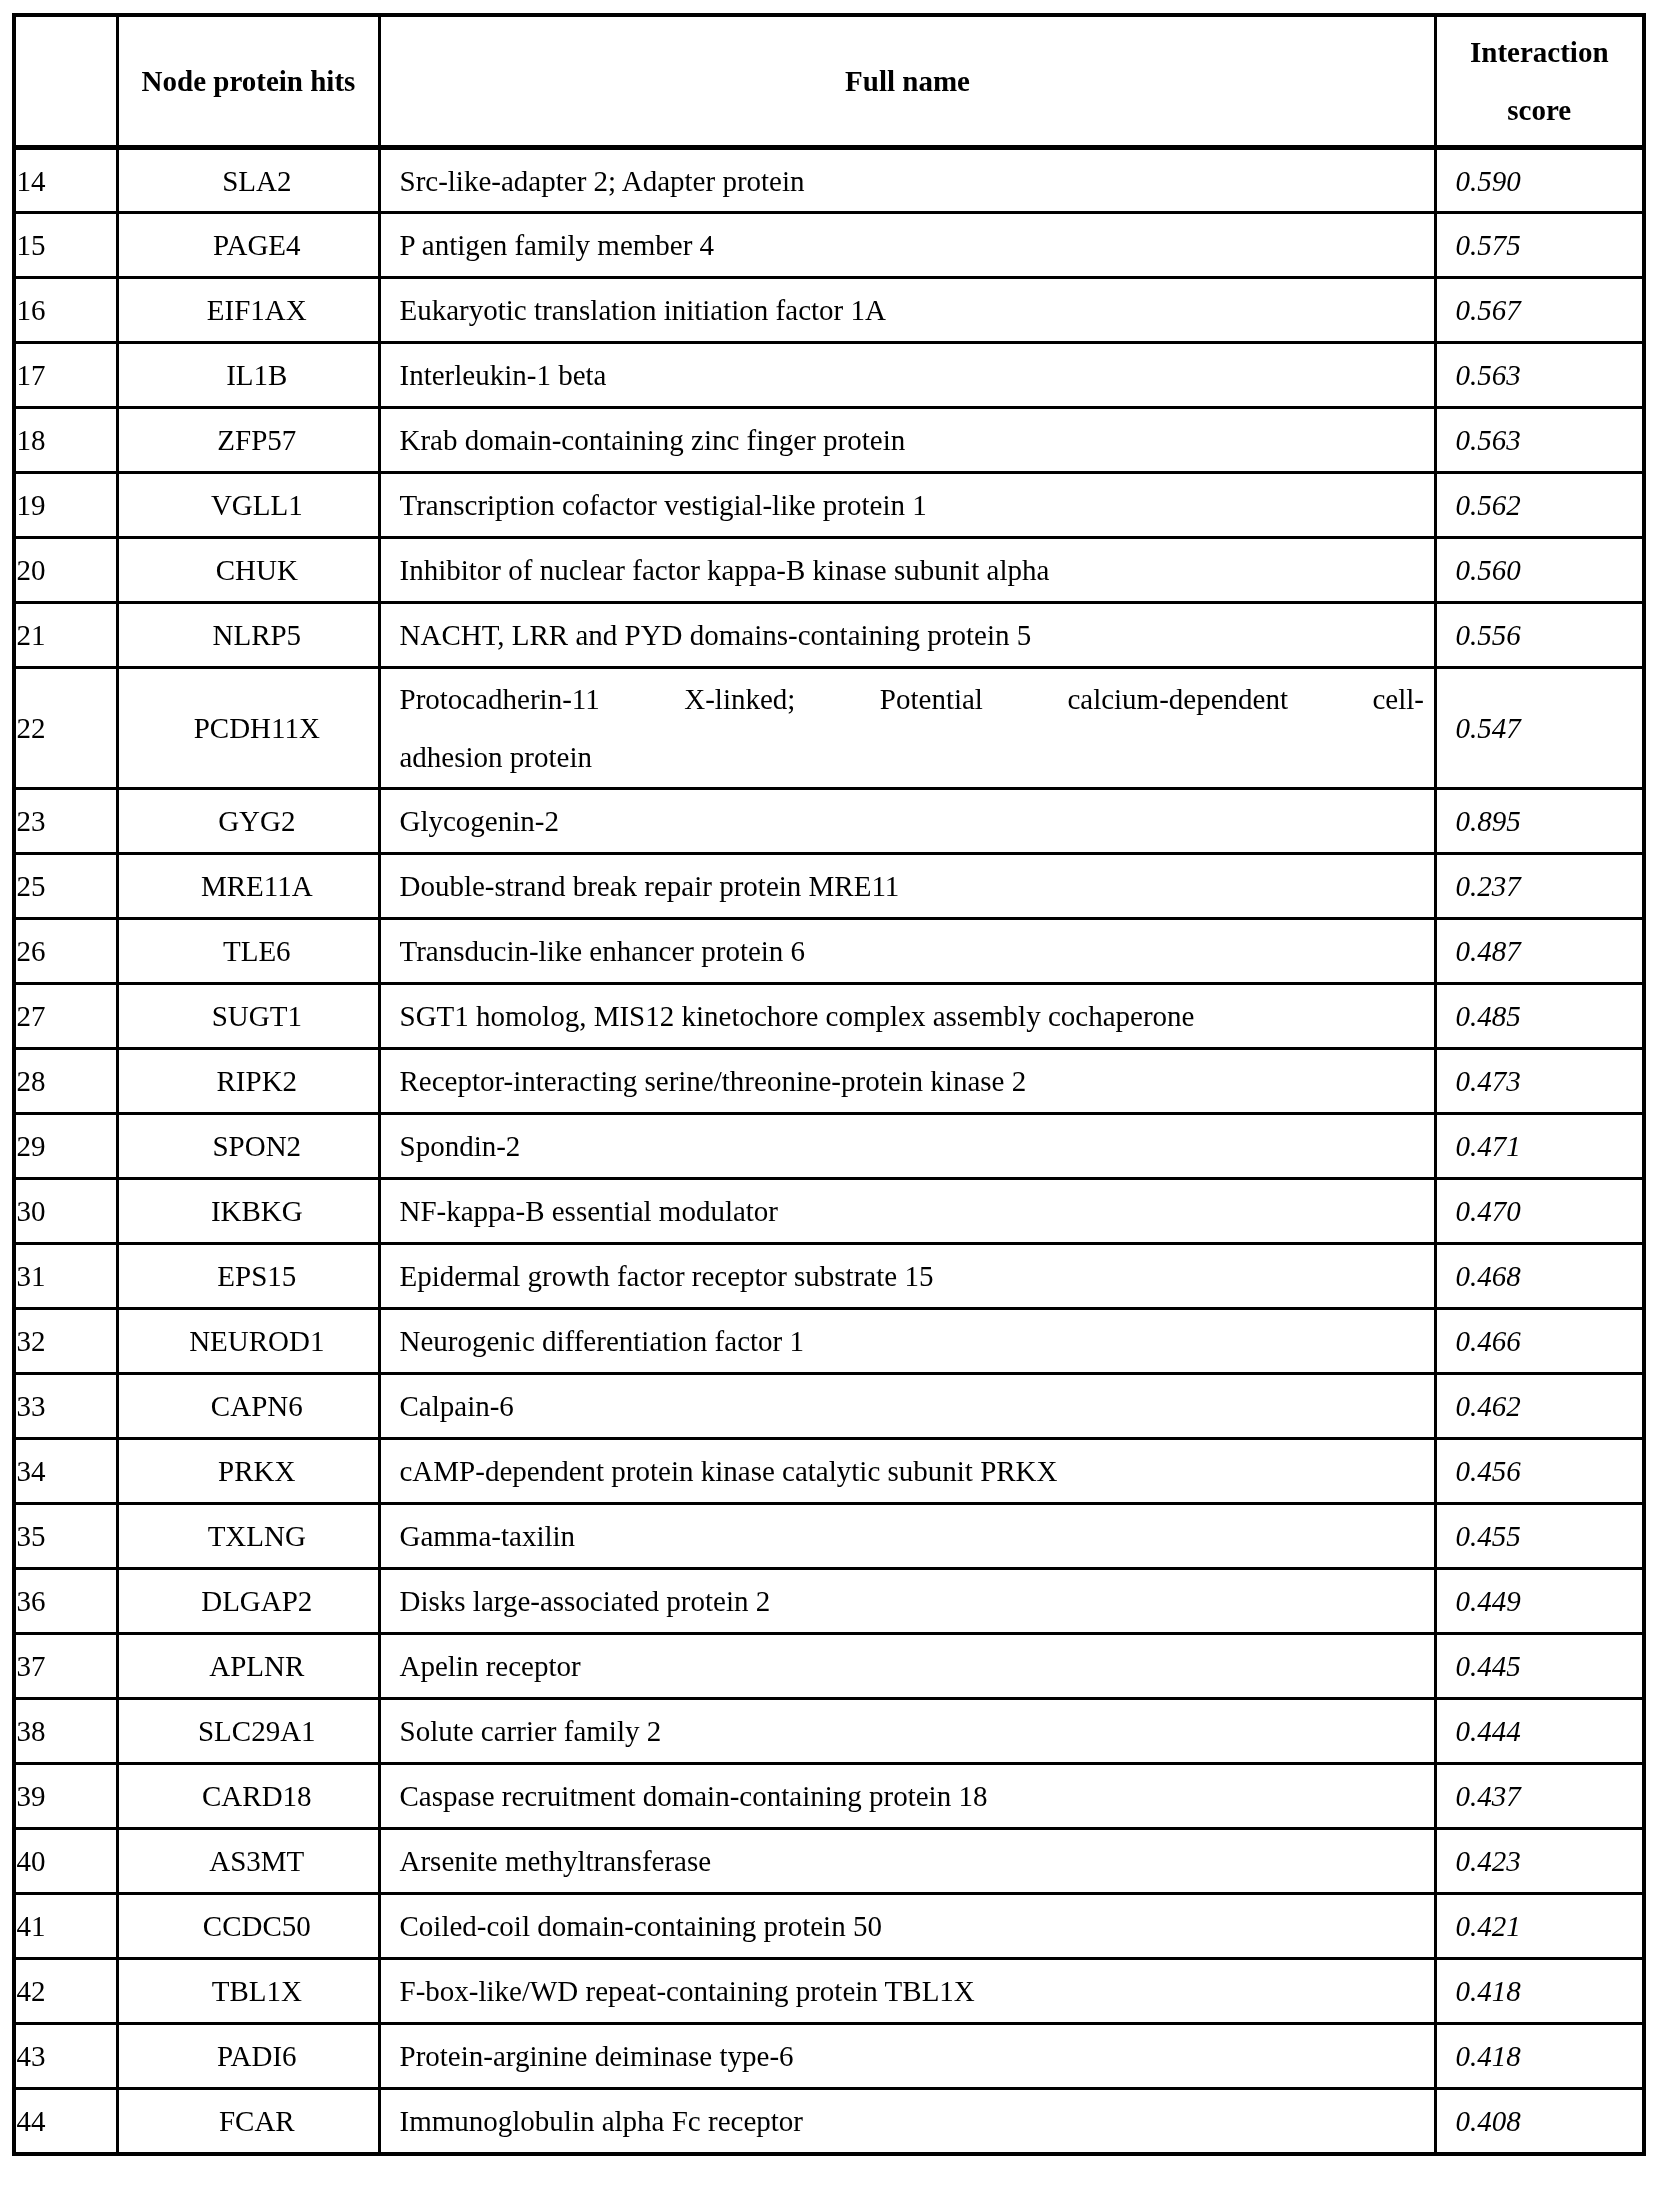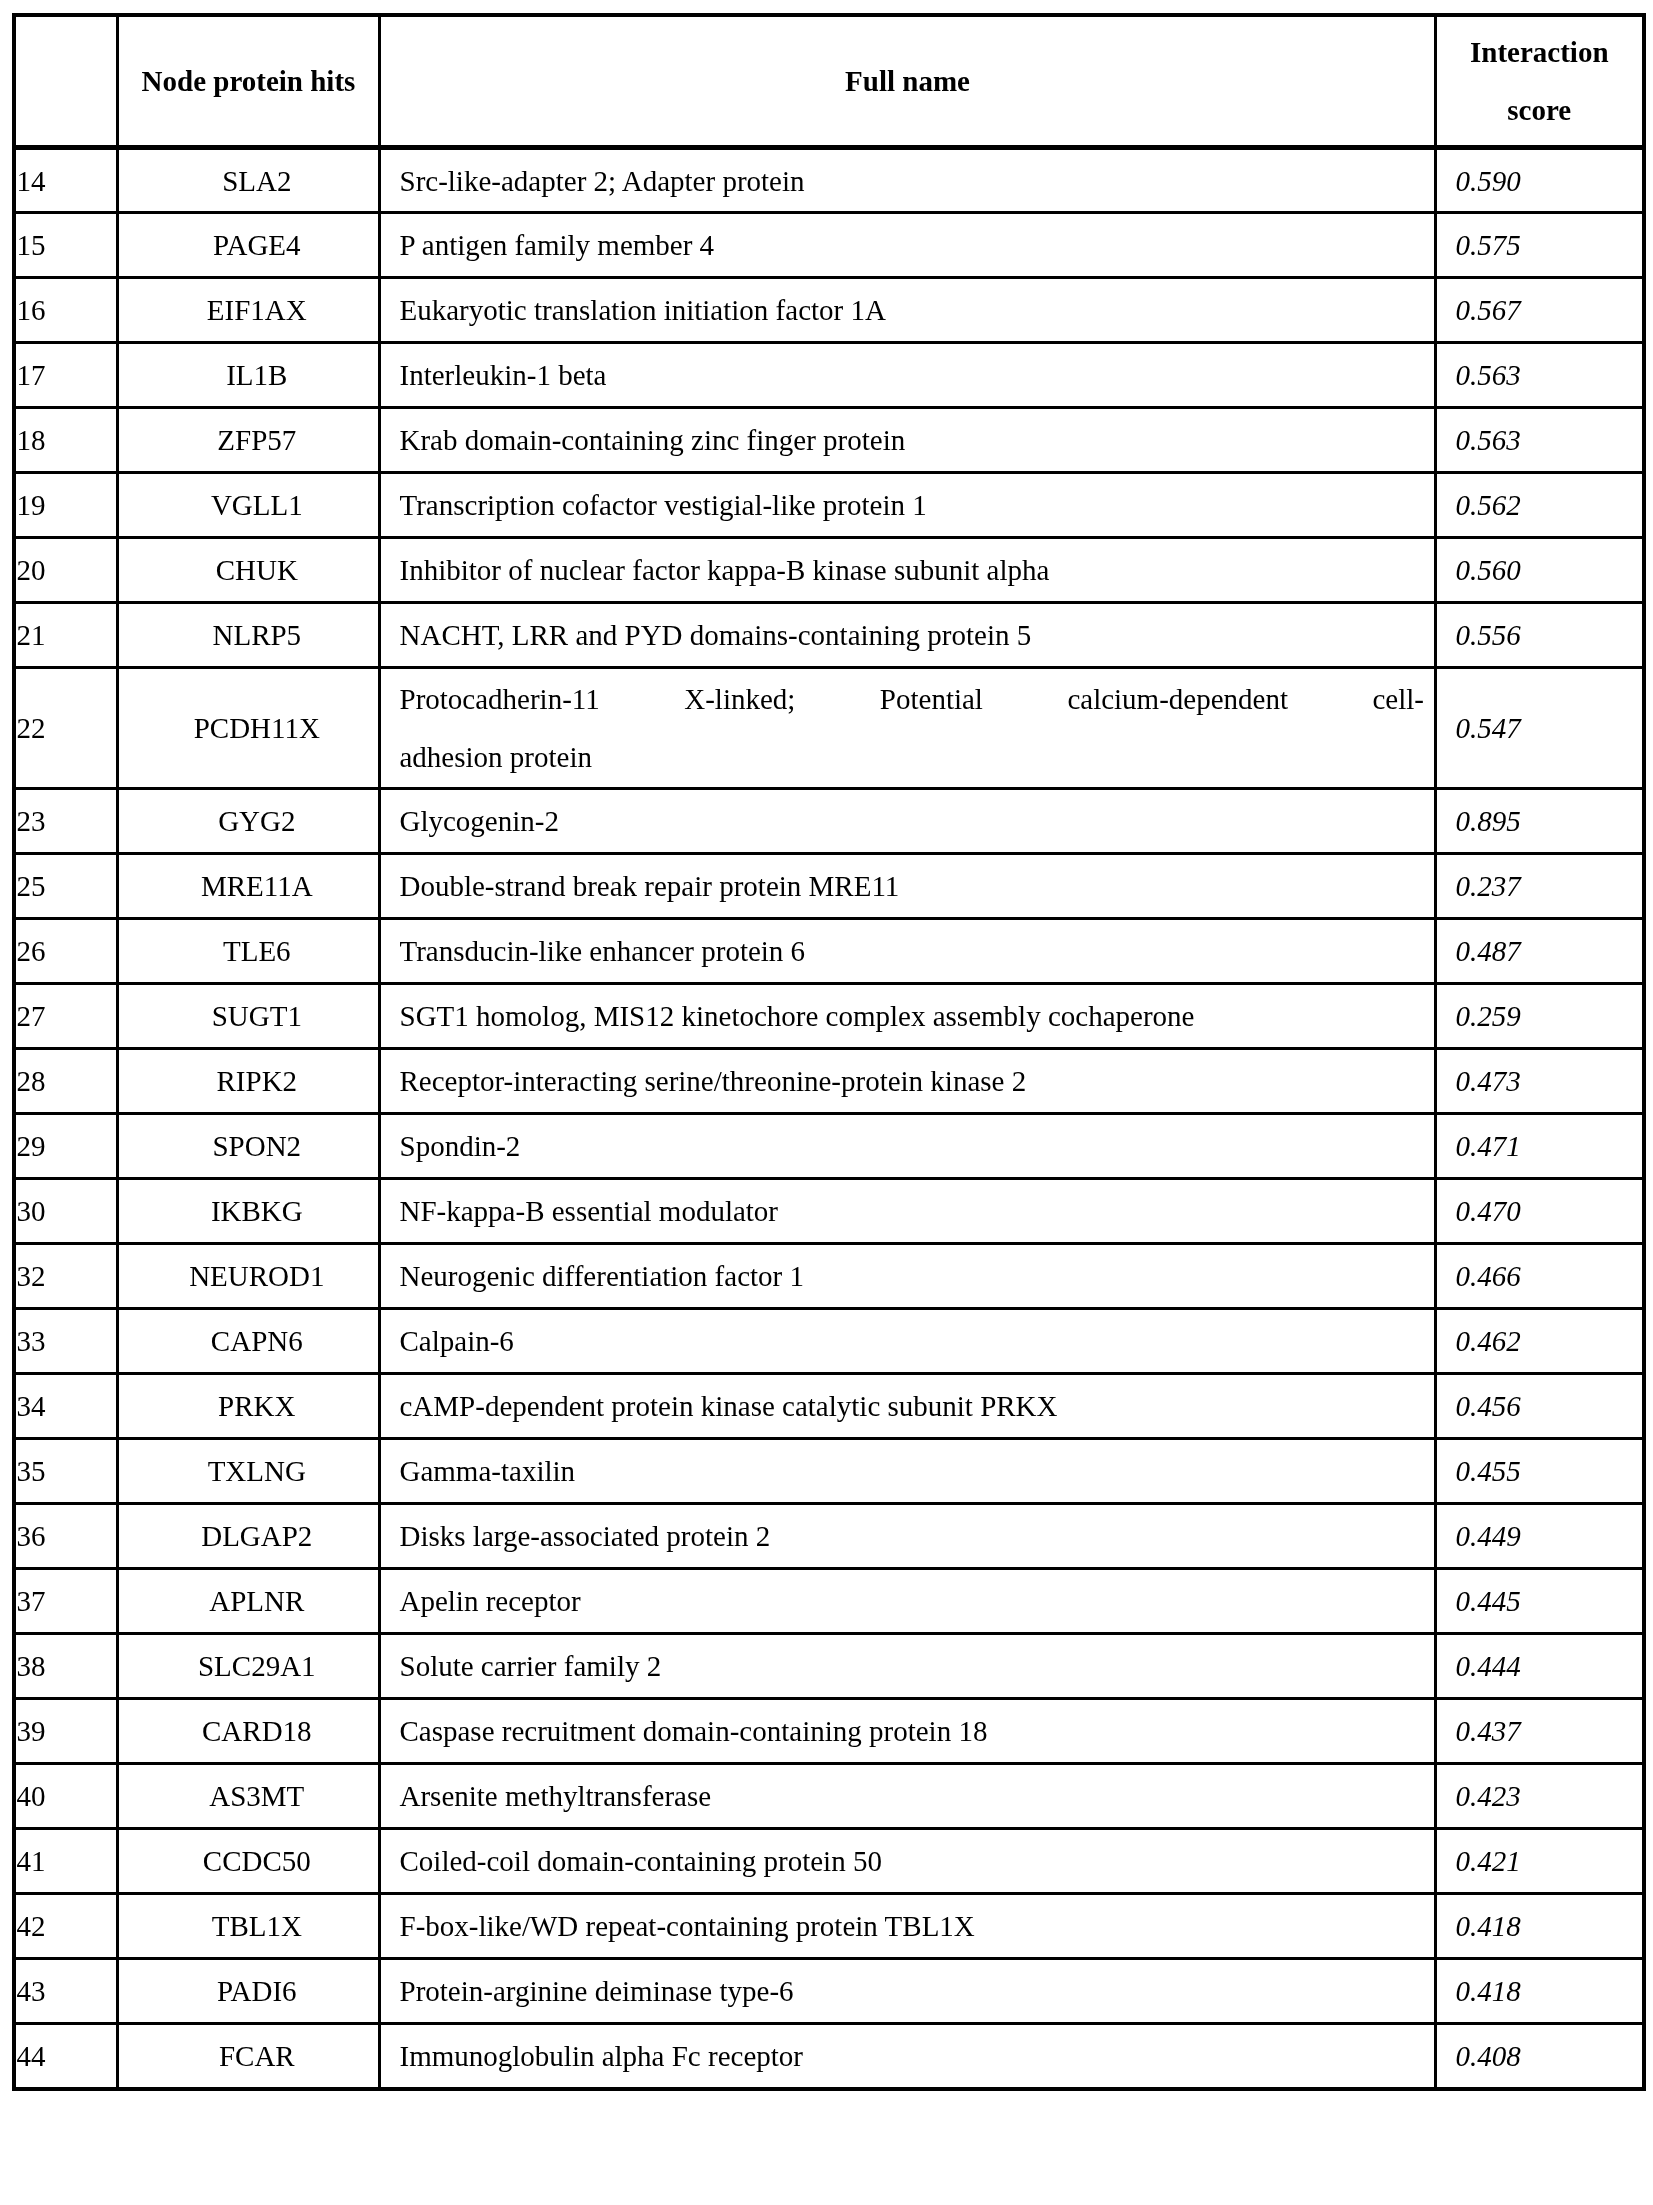--- a/index.html
+++ b/index.html
@@ -164,21 +164,21 @@
     <td class="rank-cell">26</td>
     <td class="gene-cell">TLE6</td>
     <td class="name-cell">Transducin-like enhancer protein 6</td>
     <td class="score-cell">0.487</td>
   </tr>
 
   <tr>
     <td class="rank-cell">27</td>
     <td class="gene-cell">SUGT1</td>
     <td class="name-cell">SGT1 homolog, MIS12 kinetochore complex assembly cochaperone</td>
-    <td class="score-cell">0.259</td>
+    <td class="score-cell">0.485</td>
   </tr>
 
   <tr>
     <td class="rank-cell">28</td>
     <td class="gene-cell">RIPK2</td>
     <td class="name-cell">Receptor-interacting serine/threonine-protein kinase 2</td>
     <td class="score-cell">0.473</td>
   </tr>
 
   <tr>
@@ -188,20 +188,26 @@
     <td class="score-cell">0.471</td>
   </tr>
 
   <tr>
     <td class="rank-cell">30</td>
     <td class="gene-cell">IKBKG</td>
     <td class="name-cell">NF-kappa-B essential modulator</td>
     <td class="score-cell">0.470</td>
   </tr>
 
+  <tr>
+    <td class="rank-cell">31</td>
+    <td class="gene-cell">EPS15</td>
+    <td class="name-cell">Epidermal growth factor receptor substrate 15</td>
+    <td class="score-cell">0.468</td>
+  </tr>
 
   <tr>
     <td class="rank-cell">32</td>
     <td class="gene-cell">NEUROD1</td>
     <td class="name-cell">Neurogenic differentiation factor 1</td>
     <td class="score-cell">0.466</td>
   </tr>
 
   <tr>
     <td class="rank-cell">33</td>

